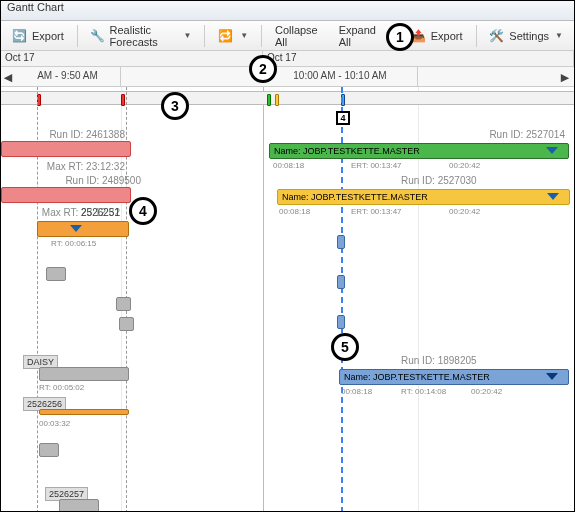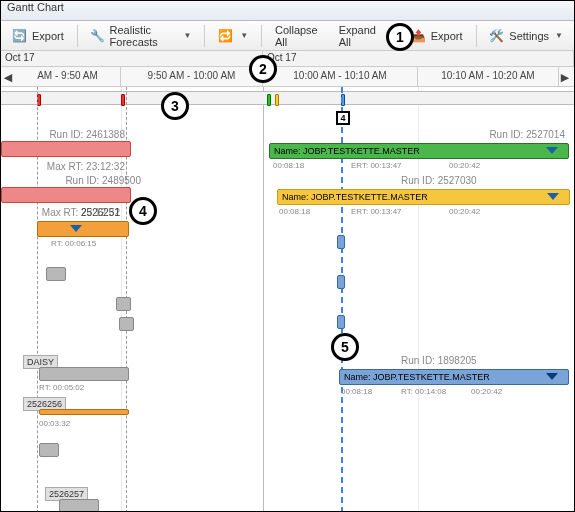--- a/index.html
+++ b/index.html
@@ -82,23 +82,21 @@
     <span>Settings</span>
     <span class="caret">▼</span>
   </div>
 </div>
 
 <div class="timehdr">
   <div class="datecell" style="left:0;width:262px">Oct 17</div>
   <div class="datecell" style="left:262px;width:311px">Oct 17</div>
   <div class="navarrow" style="left:0">◀</div>
   <div class="timecell" style="left:14px;width:106px">AM - 9:50 AM</div>
-  <div class="timecell" style="left:120px;width:142px">9:50 AM - 10:00 AM</div>
   <div class="timecell" style="left:262px;width:155px">10:00 AM - 10:10 AM</div>
-  <div class="timecell" style="left:417px;width:141px">10:10 AM - 10:20 AM</div>
   <div class="navarrow" style="right:2px">▶</div>
 </div>
 
 <div class="chart">
   <div class="gridline" style="left:120px"></div>
   <div class="gridline" style="left:262px;background:#bbb"></div>
   <div class="gridline" style="left:417px"></div>
 
   <div class="ruler">
     <div class="tick red" style="left:36px"></div>

